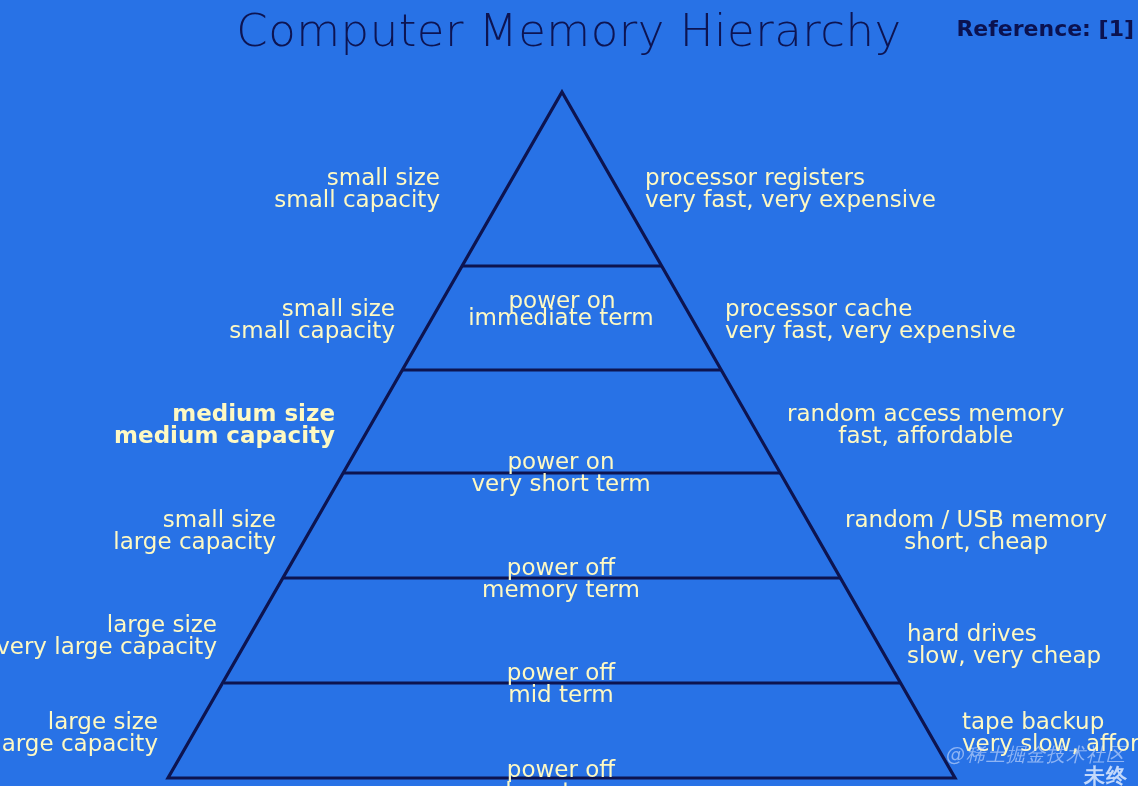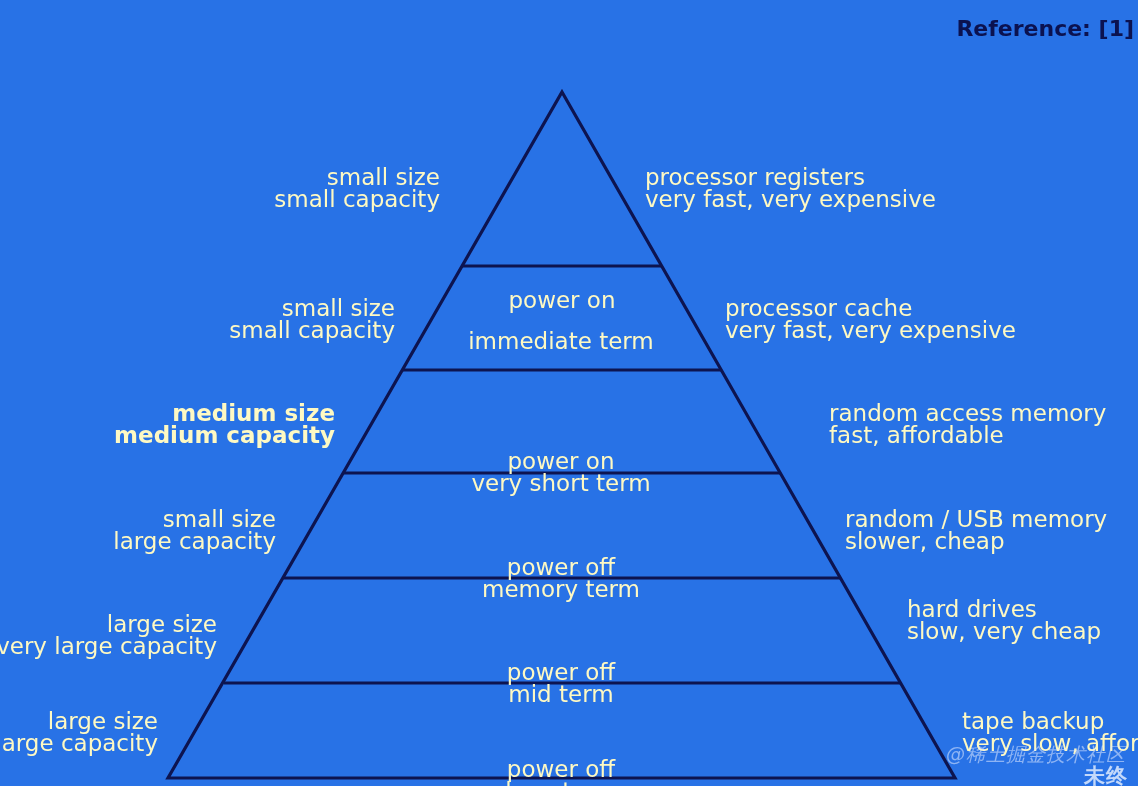--- a/index.html
+++ b/index.html
@@ -54,21 +54,21 @@
   }
   
   .lbl {
     position: absolute;
     font-size: 23px;
     line-height: 22px;
     color: #fef9c3;
     white-space: nowrap;
     font-family: "DejaVu Sans", sans-serif;
   }
-  .lbl .l2 { display: block; }
+  .lbl .l2 { display: block; text-align: center; }
   .lbl.right-al { text-align: right; transform: translateX(-100%); }
   .lbl.left-al  { text-align: left; }
   .lbl.ctr      { text-align: center; transform: translateX(-50%); margin-top: 48px; }
 
   
   .watermark {
     position: absolute;
     color: rgba(225,235,255,0.55);
     font-size: 19px;
     white-space: nowrap;
@@ -76,20 +76,21 @@
     letter-spacing: 1px;
   }
   .watermark.wm-main { left: 946px; top: 742px; font-style: italic; }
   .watermark.wm-sub  { left: 1084px; top: 762px; font-size: 21px; font-weight: bold; color: rgba(235,243,255,0.8); }
 </style>
 </head>
 <body>
 
 <div id="stage">
 
+  <div class="title">Computer Memory Hierarchy</div>
   <div class="reference">Reference: [1]</div>
 
   <svg id="pyramid-svg" viewBox="0 0 1138 786" preserveAspectRatio="none" aria-hidden="true">
 
     <path d="M562 92 L955 778 L168 778 Z" fill="none" stroke="#0d1450" stroke-width="3.2" stroke-linejoin="miter"></path>
 
     <line x1="462" y1="266" x2="662" y2="266" stroke="#0d1450" stroke-width="3.2"></line>
     <line x1="403" y1="370" x2="721" y2="370" stroke="#0d1450" stroke-width="3.2"></line>
     <line x1="344" y1="473" x2="780" y2="473" stroke="#0d1450" stroke-width="3.2"></line>
     <line x1="284" y1="578" x2="840" y2="578" stroke="#0d1450" stroke-width="3.2"></line>
@@ -105,63 +106,63 @@
   </div>
   <div class="lbl left-al" style="left:645px; top:166px;">
     <span class="l1">processor registers</span>
     <span class="l2">very fast, very expensive</span>
   </div>
 
   <div class="lbl right-al" style="left:395px; top:297px;">
     <span class="l1">small size</span>
     <span class="l2">small capacity</span>
   </div>
-  <div class="lbl ctr" style="left:561px; top:282px;text-align:center;">
+  <div class="lbl ctr" style="left:561px; top:258px;text-align:center;">
     <span class="l1">immediate term</span>
   </div>
   <div class="lbl left-al" style="left:725px; top:297px;">
     <span class="l1">processor cache</span>
     <span class="l2">very fast, very expensive</span>
   </div>
 
   <div class="lbl right-al" style="left:335px; top:402px;font-weight:bold;">
     <span class="l1">medium size</span>
     <span class="l2">medium capacity</span>
   </div>
   <div class="lbl ctr" style="left:561px; top:402px;">
     <span class="l1">power on</span>
     <span class="l2">very short term</span>
   </div>
-  <div class="lbl left-al" style="left:787px; top:402px;margin-left:42px;">
+  <div class="lbl left-al" style="left:787px; top:402px;">
     <span class="l1">random access memory</span>
     <span class="l2">fast, affordable</span>
   </div>
 
   <div class="lbl right-al" style="left:276px; top:508px;">
     <span class="l1">small size</span>
     <span class="l2">large capacity</span>
   </div>
   <div class="lbl ctr" style="left:561px; top:508px;">
     <span class="l1">power off</span>
     <span class="l2">memory term</span>
   </div>
   <div class="lbl left-al" style="left:845px; top:508px;">
     <span class="l1">random / USB memory</span>
-    <span class="l2">slower, cheap</span>
+    <span class="l2">short, cheap</span>
   </div>
 
   <div class="lbl right-al" style="left:217px; top:613px;">
     <span class="l1">large size</span>
     <span class="l2">very large capacity</span>
   </div>
   <div class="lbl ctr" style="left:561px; top:613px;">
     <span class="l1">power off</span>
     <span class="l2">mid term</span>
   </div>
-  <div class="lbl left-al" style="left:907px; top:598px;">
+  <div class="lbl left-al" style="left:907px; top:622px;">
     <span class="l1">hard drives</span>
     <span class="l2">slow, very cheap</span>
   </div>
 
   <div class="lbl right-al" style="left:158px; top:710px;">
     <span class="l1">large size</span>
     <span class="l2">very large capacity</span>
   </div>
   <div class="lbl ctr" style="left:561px; top:710px;">
     <span class="l1">power off</span>

